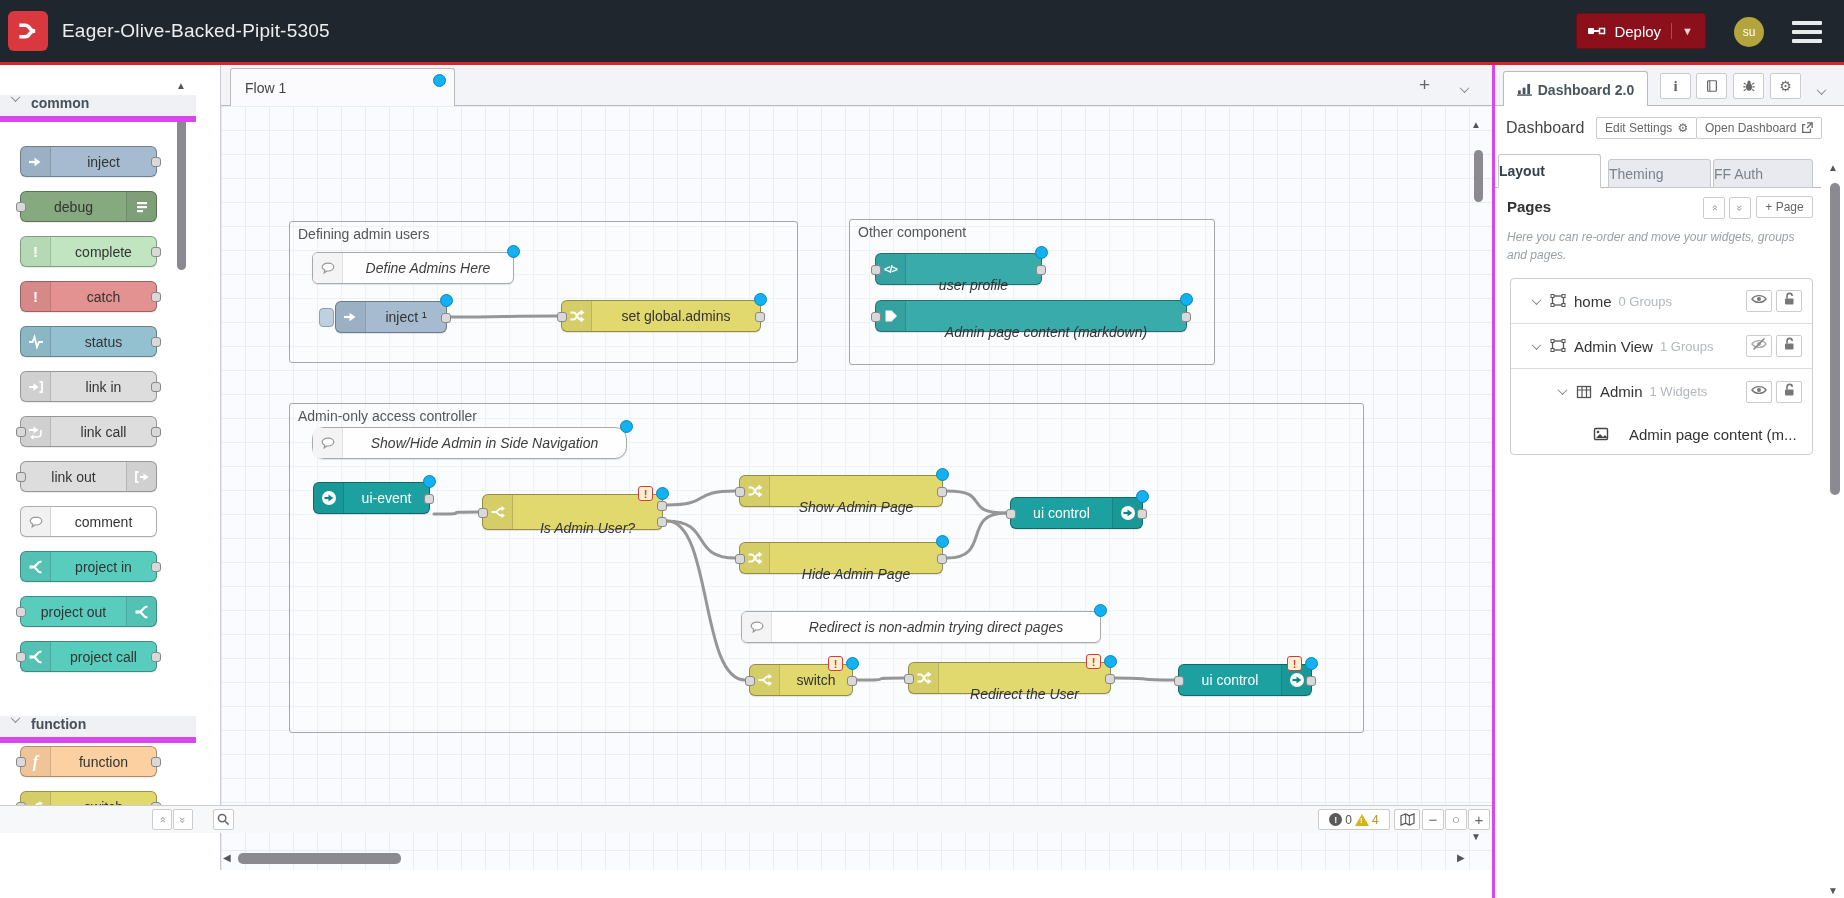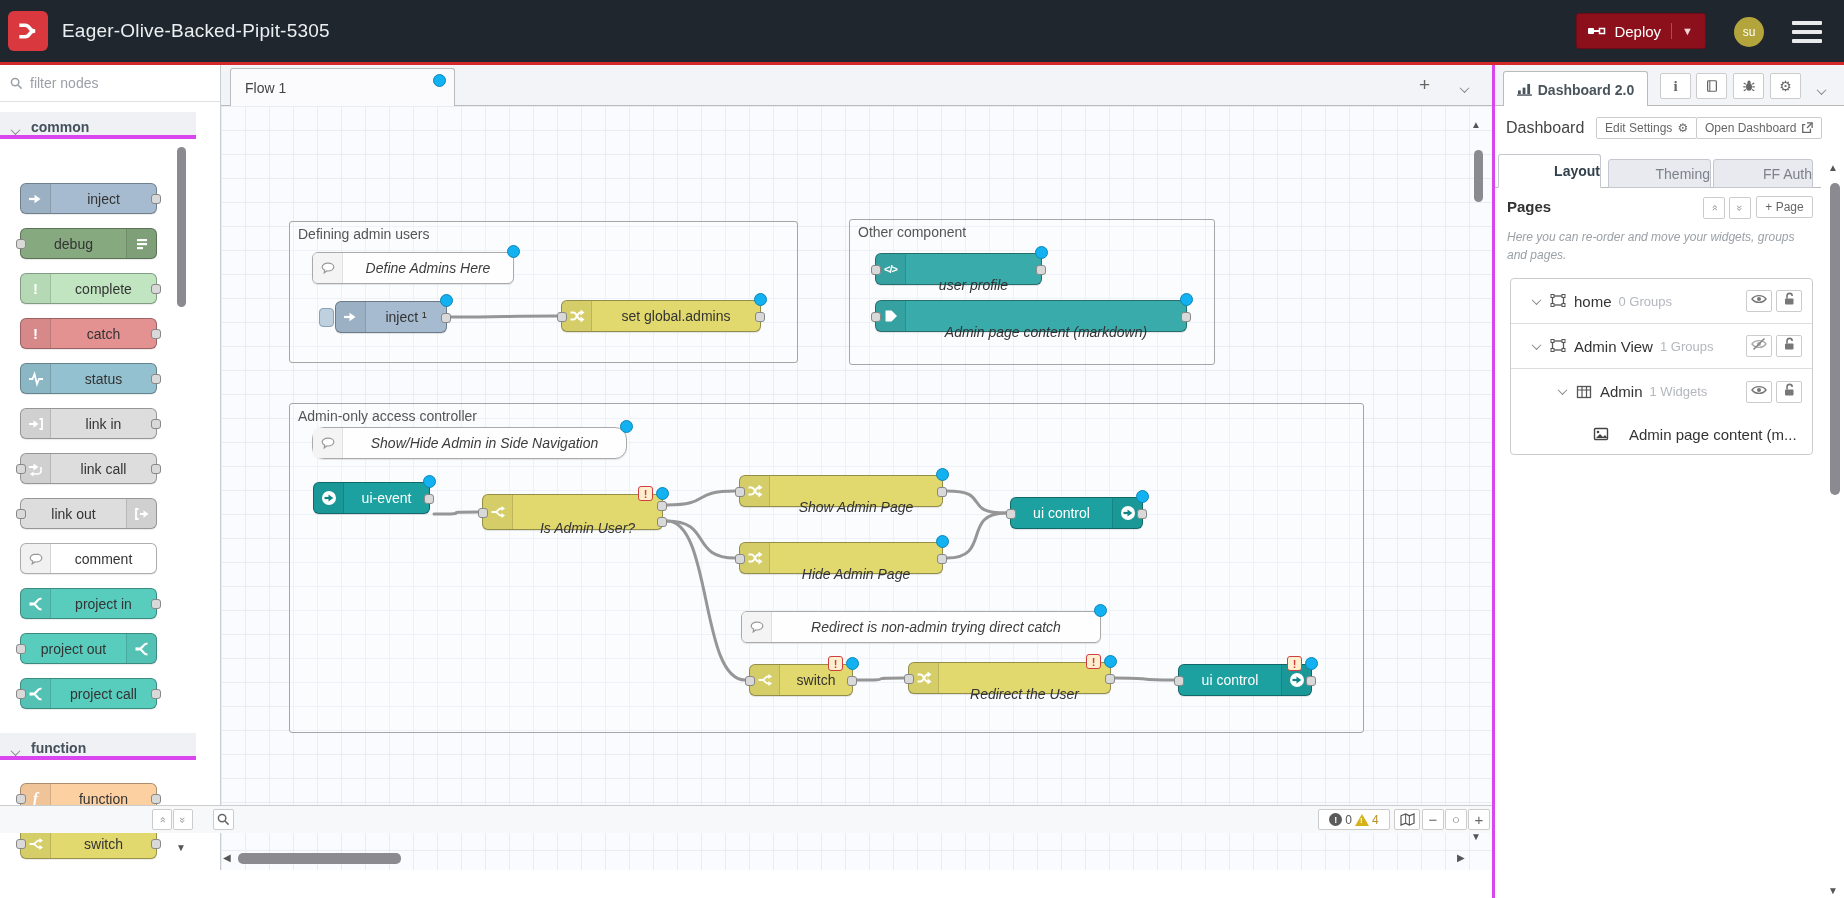--- a/index.html
+++ b/index.html
@@ -27,22 +27,22 @@
 
   
   #main { position:absolute; left:0; top:65px; width:1844px; height:833px; }
   #palette { position:absolute; left:0; top:0; width:221px; height:805px; background:#fff;
     border-right:1px solid #c9ccd1; }
   #palette-search { height:37px; border-bottom:1px solid #dfe1e5; display:flex; align-items:center;
     padding-left:10px; color:#9aa0a6; font-size:14px; }
   #palette-search span { margin-left:7px; }
   #palette-body { position:relative; width:100%; height:768px; overflow:hidden; }
   .pal-cat { position:absolute; left:0; width:196px; height:27px; background:#f0f1f5;
-    border-bottom:4px solid #d946ef; display:flex; align-items:flex-end; padding-left:12px;
-    font-size:14px; font-weight:bold; color:#45515c; cursor:pointer; }
+    border-bottom:6px solid #d946ef; display:flex; align-items:flex-start; padding-left:12px;
+    font-size:14px; font-weight:bold; color:#45515c; cursor:pointer;margin-top:20px; }
   .pal-cat .chv { margin-right:12px; }
   .pal-item { position:absolute; left:20px; width:137px; height:31px; border:1px solid rgba(0,0,0,.32);
     border-radius:6px; display:flex; align-items:stretch; font-size:14px; color:#333; cursor:grab;
     box-shadow:0 1px 1px rgba(0,0,0,.08); }
   .nicon { width:30px; background:rgba(0,0,0,.055); display:flex; align-items:center;
     justify-content:center; flex:none; }
   .nicon.l { border-right:1px solid rgba(0,0,0,.12); border-radius:5px 0 0 5px; }
   .nicon.r { border-left:1px solid rgba(0,0,0,.12); border-radius:0 5px 5px 0; }
   .nlabel { flex:1; display:flex; align-items:center; justify-content:center; white-space:nowrap; padding:0 6px; }
   .port { position:absolute; width:10px; height:10px; background:#d9d9d9; border:1px solid #888;
@@ -113,21 +113,21 @@
     border-radius:2px; display:flex; align-items:center; justify-content:center; color:#666; cursor:pointer; }
   #sb-caret { position:absolute; left:323px; top:16px; cursor:pointer; }
   #sb-panel { position:absolute; left:0; top:41px; width:100%; height:792px; background:#fff; }
   #sb-title { position:absolute; left:11px; top:13px; font-size:16px; color:#444; }
   .sb-btn { position:absolute; top:11px; height:22px; background:#fff; border:1px solid #ccc;
     border-radius:2px; font-size:12px; color:#666; display:flex; align-items:center; gap:5px;
     padding:0 8px; cursor:pointer; white-space:nowrap; }
   #sb-tabs { position:absolute; left:0; top:47px; width:326px; height:35px; border-bottom:1px solid #bbb; }
   .sb-tab2 { position:absolute; bottom:-1px; height:29px; background:#e8eaf0; border:1px solid #c4c7cd;
     border-radius:3px 3px 0 0; font-size:14px; color:#7c828a; display:flex; align-items:center;
-    justify-content:flex-end; cursor:pointer; }
+    justify-content:flex-start; cursor:pointer; }
   .sb-tab2.active { height:34px; background:#fff; border-bottom:1px solid #fff; color:#33414c; font-weight:bold; }
   #pages-row { position:absolute; left:0; top:90px; width:326px; height:26px; }
   #pages-title { position:absolute; left:12px; top:2px; font-size:15px; font-weight:bold; color:#333; }
   #help-text { position:absolute; left:12px; top:122px; width:290px; font-size:12px; font-style:italic;
     color:#9aa0a6; line-height:1.5; }
   #tree { position:absolute; left:15px; top:172px; width:303px; border:1px solid #ccc; border-radius:4px;
     background:#fff; overflow:hidden; }
   .tree-row { position:relative; display:flex; align-items:center; height:45px; cursor:pointer; }
   .tree-row.sep { border-bottom:1px solid #ddd; }
   .tree-row .chv { margin-right:10px; }
@@ -167,27 +167,20 @@
     <div id="hamburger">
         <div></div>
         <div></div>
         <div></div>
       </div>
   </div>
 
   <div id="main">
 
     <div id="palette">
-      <div id="palette-search">
-        <svg width="13" height="13" viewBox="0 0 14 14">
-            <circle cx="5.5" cy="5.5" r="4" fill="none" stroke="#9aa0a6" stroke-width="1.6"></circle>
-            <line x1="8.6" y1="8.6" x2="12.5" y2="12.5" stroke="#9aa0a6" stroke-width="1.6"></line>
-          </svg>
-        <span>filter nodes</span>
-      </div>
       <div id="palette-body">
         <span class="tri" style="left:176px; top:16px;">▲</span>
         <div class="scroll-thumb" style="left:177px; top:45px; width:9px; height:160px;"></div>
         <span class="tri" style="left:176px; top:741px;">▼</span>
       <div class="pal-cat" style="top: 10px;">
             <span class="chv"></span>
             <span>common</span>
           </div>
           <div class="pal-item" style="top: 81px; background: rgb(166, 187, 207);">
             <div class="nicon l">
@@ -503,21 +496,21 @@
             <div class="port" style="left:-5px; top:11px;"></div>
             <div class="port" style="right:-5px; top:11px;"></div>
             <span class="bluedot badge-dot"></span>
           </div>
           <div class="nr-node comment" style="left: 520px; top: 505px; width: 360px; height: 32px;">
             <div class="nicon l">
               <svg width="16" height="16" viewBox="0 0 16 16">
                 <path d="M8 3.2c-3.2 0-5.8 1.7-5.8 3.8 0 1.3 1 2.4 2.5 3.1l-.5 2.7 2.6-1.9c.4.1.8.1 1.2.1 3.2 0 5.8-1.7 5.8-3.9S11.2 3.2 8 3.2z" fill="#fff" stroke="#999" stroke-width="1.2"></path>
               </svg>
             </div>
-            <div class="nlabel">Redirect is non-admin trying direct catch</div>
+            <div class="nlabel">Redirect is non-admin trying direct pages</div>
             <span class="bluedot badge-dot"></span>
           </div>
           <div class="nr-node" style="left: 528px; top: 558px; width: 104px; height: 32px; background: rgb(226, 217, 110);">
             <div class="nicon l">
               <svg width="16" height="16" viewBox="0 0 16 16">
                 <path d="M1.5 8h3.5c3 0 3-3.5 6-3.5h1" fill="none" stroke="#fff" stroke-width="1.9"></path>
                 <path d="M5 8c3 0 3 3.5 6 3.5h1" fill="none" stroke="#fff" stroke-width="1.9"></path>
                 <polygon points="11.5,2 15,4.5 11.5,7" fill="#fff"></polygon>
                 <polygon points="11.5,9 15,11.5 11.5,14" fill="#fff"></polygon>
               </svg>

